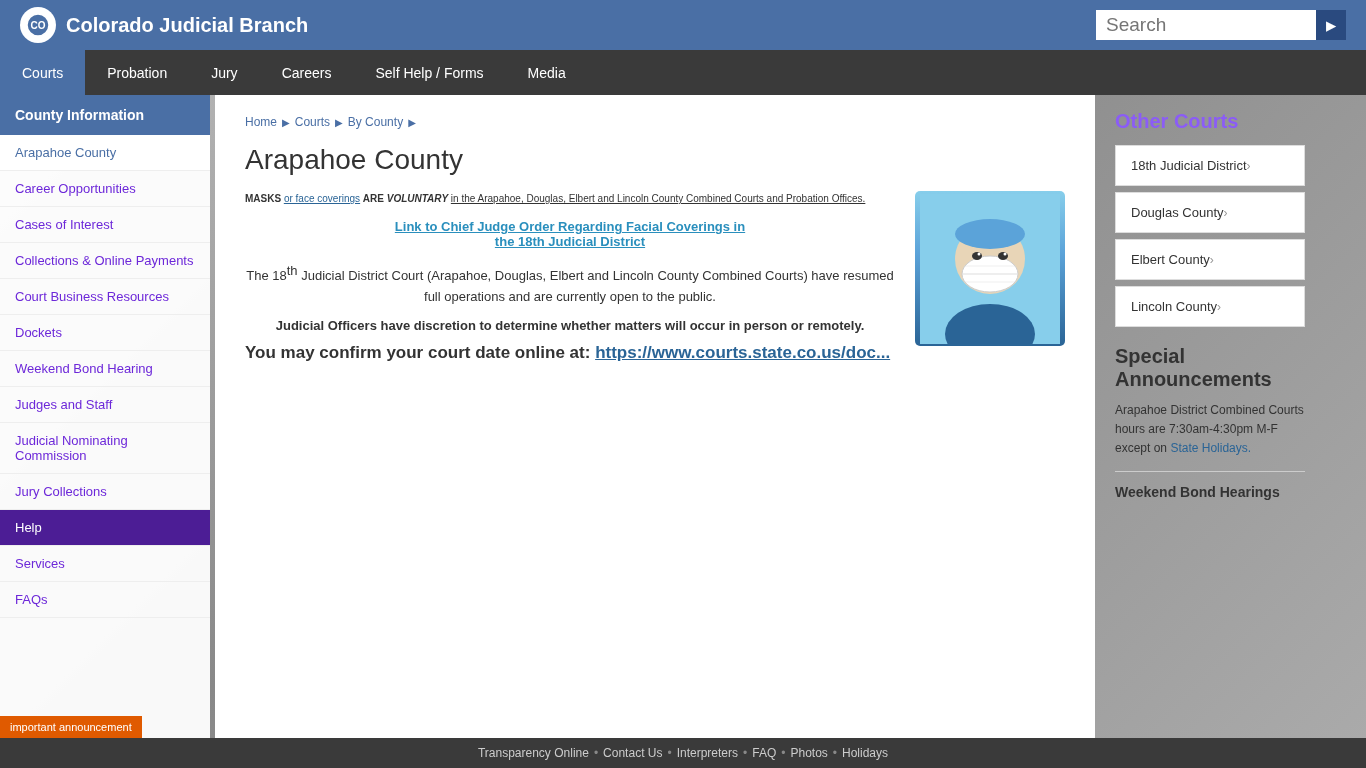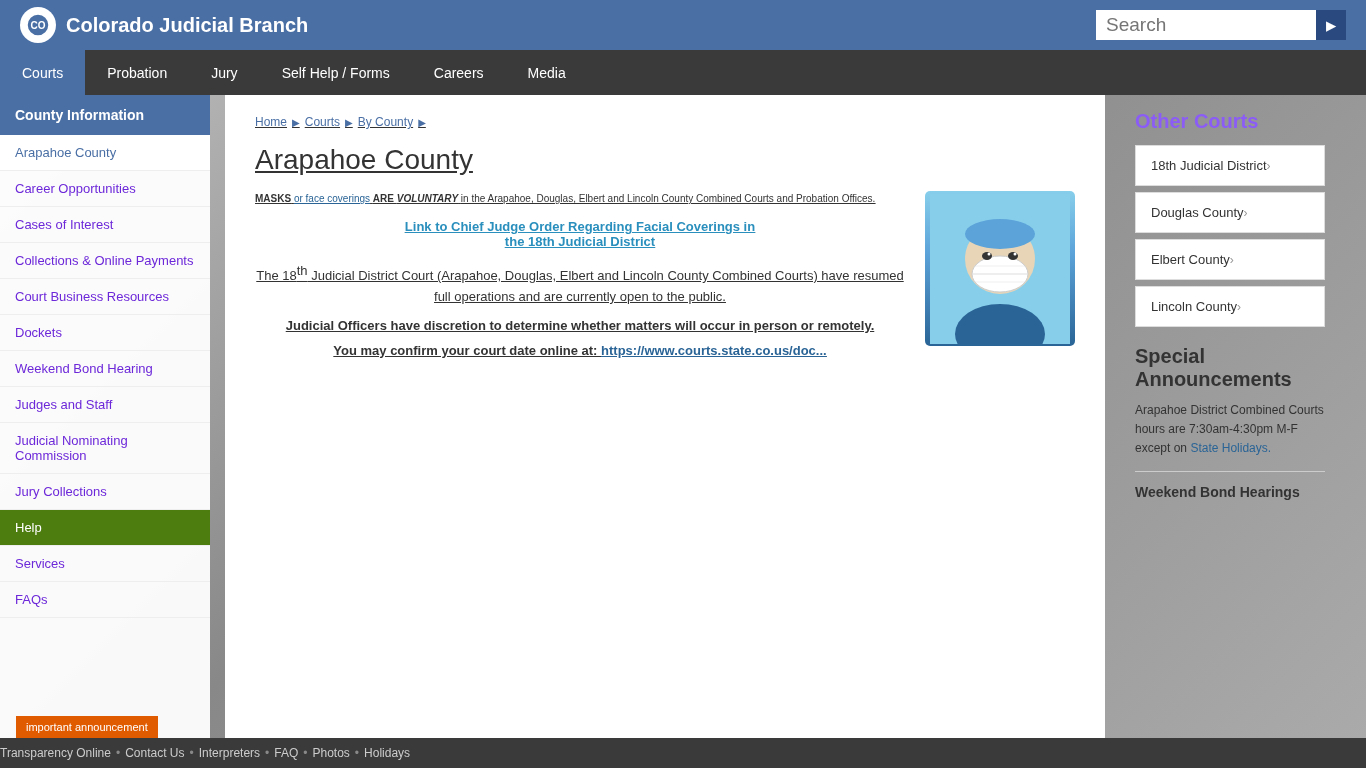--- a/index.html
+++ b/index.html
@@ -110,39 +110,38 @@
       font-weight: bold;
     }
     .sidebar-item {
       padding: 10px 15px;
       font-size: 13px;
       border-bottom: 1px solid #eee;
       cursor: pointer;
       color: #6d28d9;
     }
     .sidebar-item.active-item {
-      background: #4d7c0f;
+      background: #4c1d95;
       color: #fff;
     }
     .sidebar-item.top-item {
       background: #fff;
       color: #4a6fa5;
       font-weight: normal;
     }
 
     
     .main-content {
       flex: 1;
       background: #fff;
       z-index: 1;
       padding: 20px 30px;
       overflow-y: auto;
-      margin: 0 15px;
+      margin: 0 5px;
       max-width: 880px;
-      text-decoration: underline;
     }
 
     
     .breadcrumb {
       display: flex;
       align-items: center;
       font-size: 12px;
       color: #666;
       margin-bottom: 15px;
       gap: 5px;
@@ -217,22 +216,21 @@
       vertical-align: super;
     }
     .bold-center {
       font-weight: bold;
       text-align: center;
       font-size: 13px;
       margin-bottom: 10px;
     }
     .confirm-text {
       font-weight: bold;
-      text-align: center;
-      font-size: 13px;
+      font-size: 17px;
       margin-bottom: 5px;
     }
 
     
     .right-sidebar {
       width: 220px;
       z-index: 1;
       padding: 15px;
       flex-shrink: 0;
       overflow-y: auto;
@@ -287,41 +285,42 @@
       margin-top: 8px;
     }
 
     
     .footer-bar {
       background: #3a3a3a;
       color: #ccc;
       height: 30px;
       display: flex;
       align-items: center;
+      justify-content: center;
       font-size: 12px;
       gap: 5px;
       position: fixed;
       bottom: 0;
       width: 1366px;
       z-index: 10;
     }
     .footer-link {
       color: #ccc;
       text-decoration: none;
       cursor: pointer;
     }
     .footer-sep {
       color: #888;
     }
 
     
     .imp-ann {
       position: fixed;
       bottom: 30px;
-      left: 16px;
+      left: 0;
       background: #e05a00;
       color: #fff;
       font-size: 11px;
       padding: 5px 10px;
       z-index: 20;
       cursor: pointer;
     }
   </style>
 </head>
 <body>
@@ -339,22 +338,22 @@
   <div class="header-search">
     <input class="search-input" type="text" placeholder="Search" style="">
     <button class="search-btn">▶</button>
   </div>
 </div>
 
 <nav class="nav">
   <div class="nav-item active">Courts</div>
   <div class="nav-item">Probation</div>
   <div class="nav-item">Jury</div>
+  <div class="nav-item">Careers</div>
   <div class="nav-item">Self Help / Forms</div>
-  <div class="nav-item">Careers</div>
   <div class="nav-item">Media</div>
 </nav>
 
 <div class="page-layout">
   <div class="bg-overlay"></div>
 
   <aside class="sidebar">
     <div class="sidebar-header">County Information</div>
     <div class="sidebar-item top-item">Arapahoe County</div>
     <div class="sidebar-item">Career Opportunities</div>

